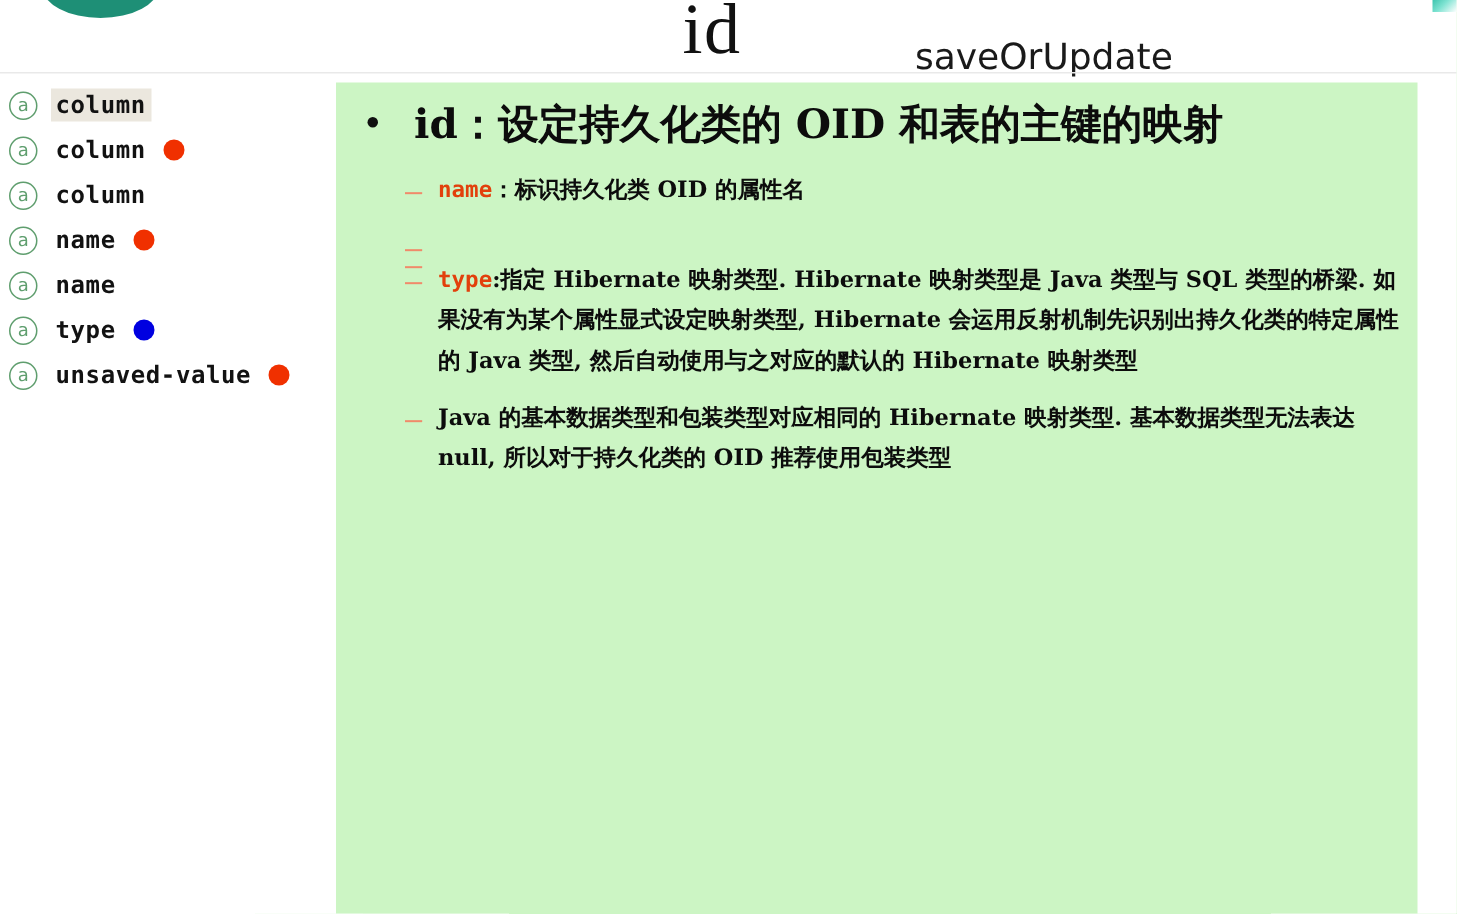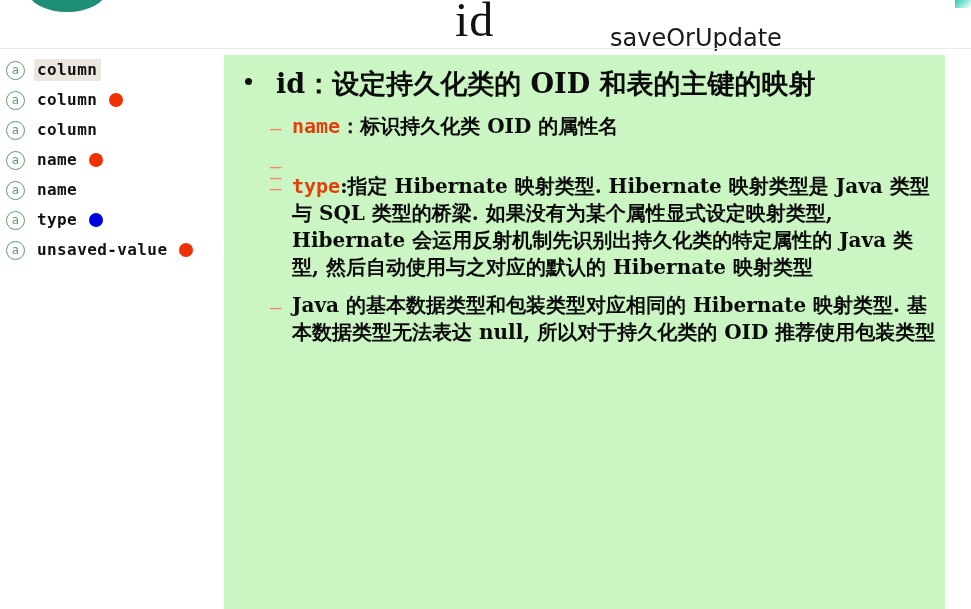--- a/index.html
+++ b/index.html
@@ -165,21 +165,21 @@
     position: absolute;
     left: 46px;
     top: 2px;
     color: #f08a6a;
     font-family: "DejaVu Sans Mono", monospace;
     font-size: 19px;
     line-height: 27px;
   }
   .sub-bullet .sub-text {
     font-family: "DejaVu Serif", "Liberation Serif", serif;
-    font-size: 20px;
+    font-size: 15px;
     line-height: 27px;
     color: #0c0c0c;
     font-weight: bold;
   }
   .kw {
     color: #e2400c;
     font-family: "DejaVu Sans Mono", "Liberation Mono", monospace;
     font-weight: bold;
   }
 </style>

